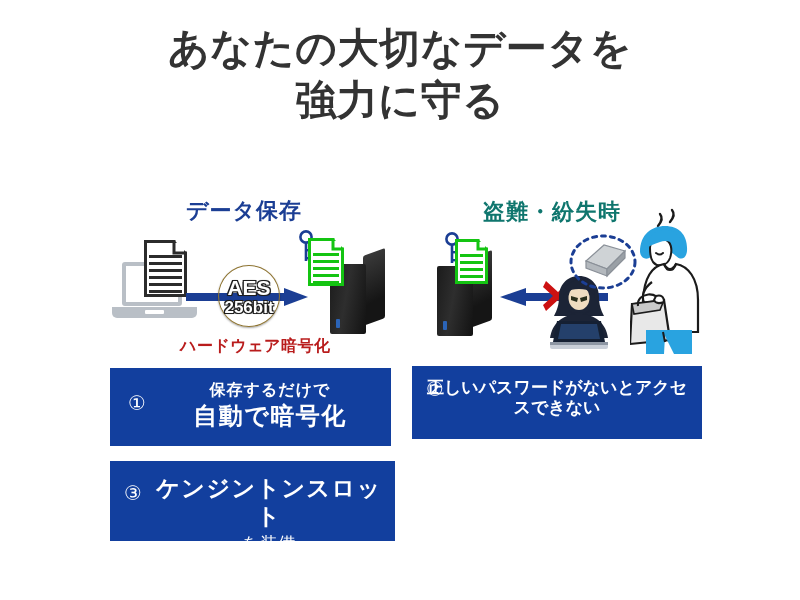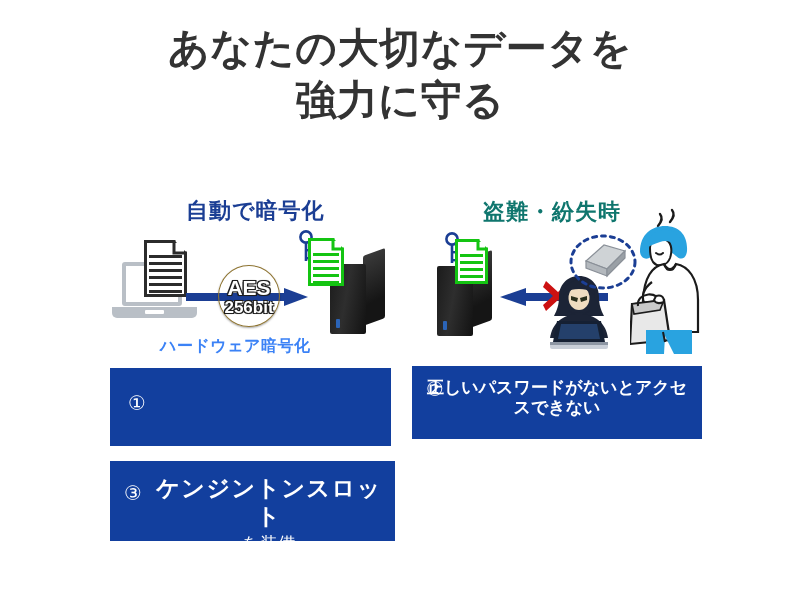--- a/index.html
+++ b/index.html
@@ -164,21 +164,21 @@
 </head>
 <body>
 
 <div class="stage">
 
   <div id="title" style="color: rgb(51, 51, 51);">
     <span>あなたの大切なデータを</span>
     <span class="l2">強力に守る</span>
   </div>
 
-  <div class="caption" id="cap-save" style="color: rgb(27, 62, 148);">自動で暗号化</div>
+  <div class="caption" id="cap-save" style="color: rgb(27, 62, 148);">データ保存</div>
 
   <div class="laptop" id="laptop-left">
     <div class="lp-screen"></div>
     <div class="lp-base"></div>
     <div class="lp-pad"></div>
   </div>
 
   <div class="doc dark" id="doc-left">
     <div class="page"></div>
     <div class="lines">
@@ -226,21 +226,21 @@
         <i></i>
         <i></i>
         <i></i>
     </div>
     <svg width="36" height="48" viewBox="0 0 36 48" style="position:absolute;left:0;top:0">
       <polygon points="36,0 36,11 25,0" fill="#ffffff"></polygon>
       <polyline points="25,0 25,11 36,11" fill="none" stroke="#14c412" stroke-width="3"></polyline>
     </svg>
   </div>
 
-  <div id="cap-hw" style="color: #3b82f6;">ハードウェア暗号化</div>
+  <div id="cap-hw" style="color: #b91c1c; margin-left: 20px;">ハードウェア暗号化</div>
 
   <div class="caption" id="cap-theft" style="color: #0f766e;">盗難・紛失時</div>
 
   <svg class="keyicon" id="key-right" viewBox="0 0 18 32">
     <circle cx="9" cy="7" r="5.6" fill="none" stroke="#1b3e94" stroke-width="2.6"></circle>
     <rect x="7.7" y="12" width="2.6" height="19" fill="#1b3e94"></rect>
     <rect x="10" y="19" width="6" height="2.4" fill="#1b3e94"></rect>
     <rect x="10" y="27" width="6" height="2.4" fill="#1b3e94"></rect>
   </svg>
 
@@ -326,20 +326,24 @@
     <path d="M8 98 C6 84 30 82 30 96" fill="none" stroke="#1b1b1b" stroke-width="2.2"></path>
 
     <path d="M26 88 q8 -2 8 6 q-8 3 -10 -2 Z" fill="#ffffff" stroke="#1b1b1b" stroke-width="2"></path>
 
     <path d="M16 122 L16 146 L34 146 L35 128 L44 146 L62 146 L62 122 Z" fill="#29a3e0"></path>
     <path d="M33 124 l2 10" fill="none" stroke="#1b1b1b" stroke-width="2"></path>
   </svg>
 
   <div class="panel" id="panel1" style="background: rgb(18, 63, 158);">
     <div class="pnum">①</div>
+    <div class="ptext">
+      <div class="small">保存するだけで</div>
+      <div class="big">自動で暗号化</div>
+    </div>
   </div>
 
   <div class="panel" id="panel2" style="background: rgb(18, 63, 158);">
     <div class="pnum">②</div>
     <div class="ptext">
       <div class="small">正しいパスワードがないとアクセスできない</div>
     </div>
   </div>
 
   <div class="panel" id="panel3" style="background: rgb(18, 63, 158);">

